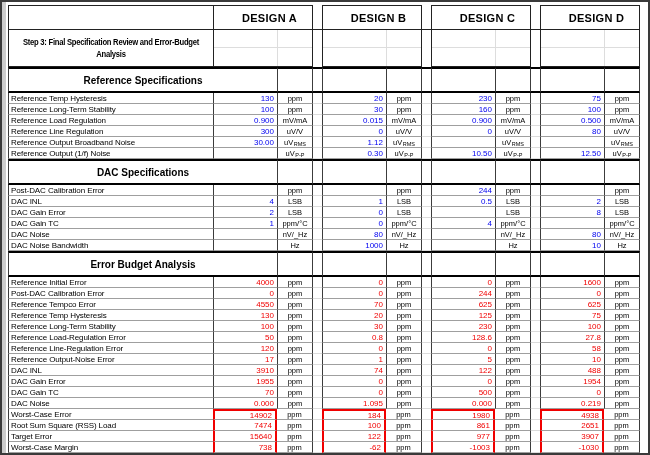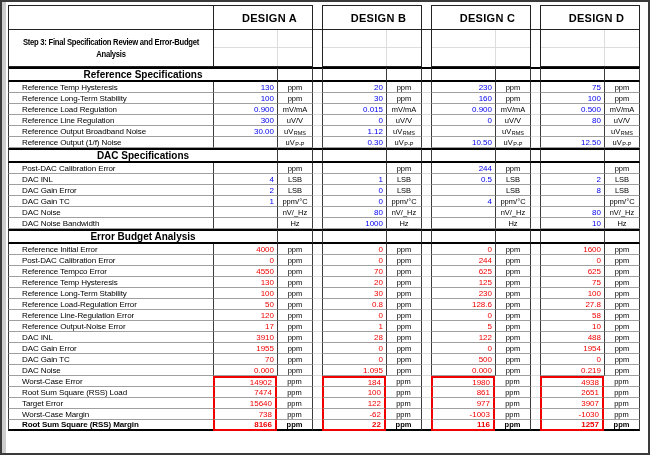--- a/index.html
+++ b/index.html
@@ -7,21 +7,21 @@
     width:650px;height:455px;position:relative;background:#ffffff;
     font-family:"Liberation Sans", sans-serif;overflow:hidden;
   }
   .outer-frame{position:absolute;inset:0;border:2px solid #3a3a3a;pointer-events:none;z-index:5;}
   .left-gutter{position:absolute;left:2px;top:2px;bottom:2px;width:4px;background:#cccccc;}
   .table-wrap{position:absolute;left:8px;top:5px;width:632px;}
 
   .grid-row{display:grid;grid-template-columns:205px 64px 36px 9px 64px 36px 9px 64px 36px 9px 64px 36px;}
   .design-row{height:25px;}
   .step3-row{height:37px;}
-  .section-row{height:15px;}
+  .section-row{height:26px;}
   .data-row{height:11px;}
 
   .cell{box-sizing:border-box;display:flex;align-items:center;overflow:hidden;white-space:nowrap;background:#fff;}
   .span2{grid-column:span 2;padding-left:13px;}
 
   
   .vb{border-left:1px solid #3c3c3c;}
   .vr{border-right:1px solid #3c3c3c;}
   .hb{border-bottom:1px solid #9f9f9f;}
   .hb-light{border-bottom:1px solid #dcdcdc;}
@@ -36,21 +36,21 @@
       linear-gradient(to right, transparent 63px, #ddd 63px, #ddd 64px, transparent 64px),
       linear-gradient(to bottom, transparent 17px, #ddd 17px, #ddd 18px, transparent 18px);}
 
   
   .bx{border-left:2px solid var(--box-red,#f00000) !important;border-right:2px solid var(--box-red,#f00000) !important;}
   .bx-top{border-top:2px solid var(--box-red,#f00000);}
   .bx-bot{border-bottom:2px solid var(--box-red,#f00000) !important;}
   .after-bx{border-left:none !important;}
 
   
-  .lbl{font-size:8px;padding-left:13px;color:#000;letter-spacing:-0.1px;}
+  .lbl{font-size:8px;padding-left:2px;color:#000;letter-spacing:-0.1px;}
   .val{font-size:8px;justify-content:flex-end;padding-right:3px;}
   .blue{color:var(--spec-blue,#0000f0);}
   .red{color:var(--err-red,#f00000);}
   .unit{font-size:7.5px;justify-content:center;color:#000;}
   .u-sub{font-size:5.5px;position:relative;top:2px;margin-left:0.5px;}
   .sect-title{font-weight:bold;font-size:10px;justify-content:center;color:#000;}
   .step-cell{justify-content:center;overflow:visible;}
   .step-title-text{flex:0 0 240px;width:240px;transform:scaleX(0.85);transform-origin:50% 50%;
     font-weight:bold;font-size:9px;letter-spacing:-0.3px;text-align:center;line-height:12px;
     white-space:normal;color:#000;}
@@ -570,21 +570,21 @@
         <span>ppm</span>
       </div>
     </div>
     <div class="grid-row data-row">
       <div class="cell vb hb lbl">DAC INL</div>
       <div class="cell vb hb val red">3910</div>
       <div class="cell vb vr hb unit">
         <span>ppm</span>
       </div>
       <div class="cell hb-light"></div>
-      <div class="cell vb hb val red">28</div>
+      <div class="cell vb hb val red">74</div>
       <div class="cell vb vr hb unit">
         <span>ppm</span>
       </div>
       <div class="cell hb-light"></div>
       <div class="cell vb hb val red">122</div>
       <div class="cell vb vr hb unit">
         <span>ppm</span>
       </div>
       <div class="cell hb-light"></div>
       <div class="cell vb hb val red">488</div>

